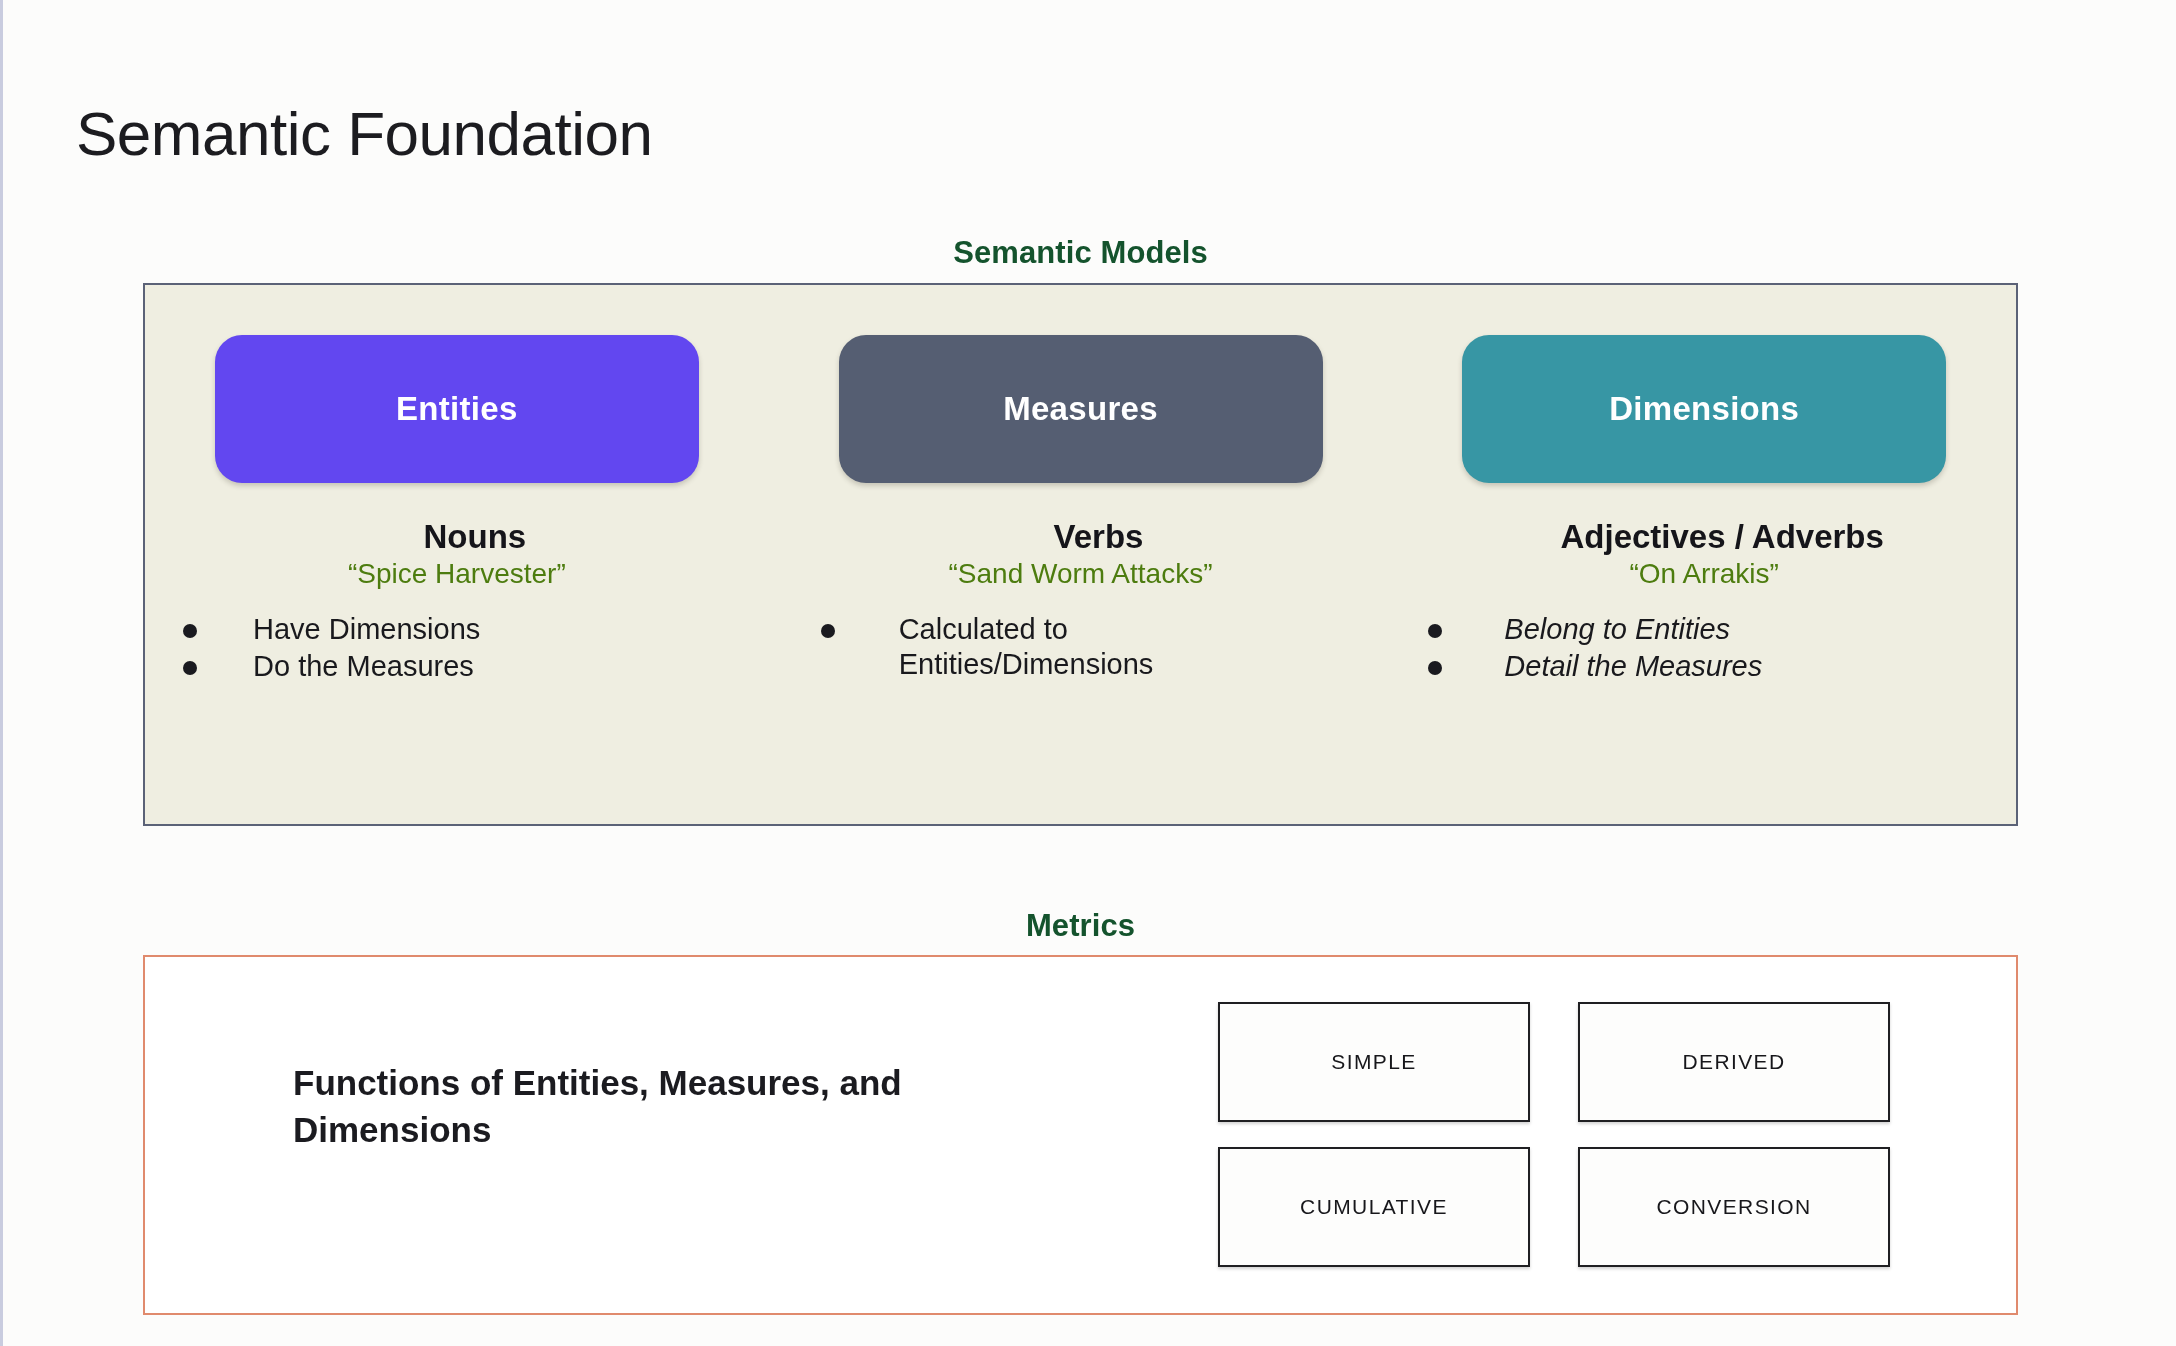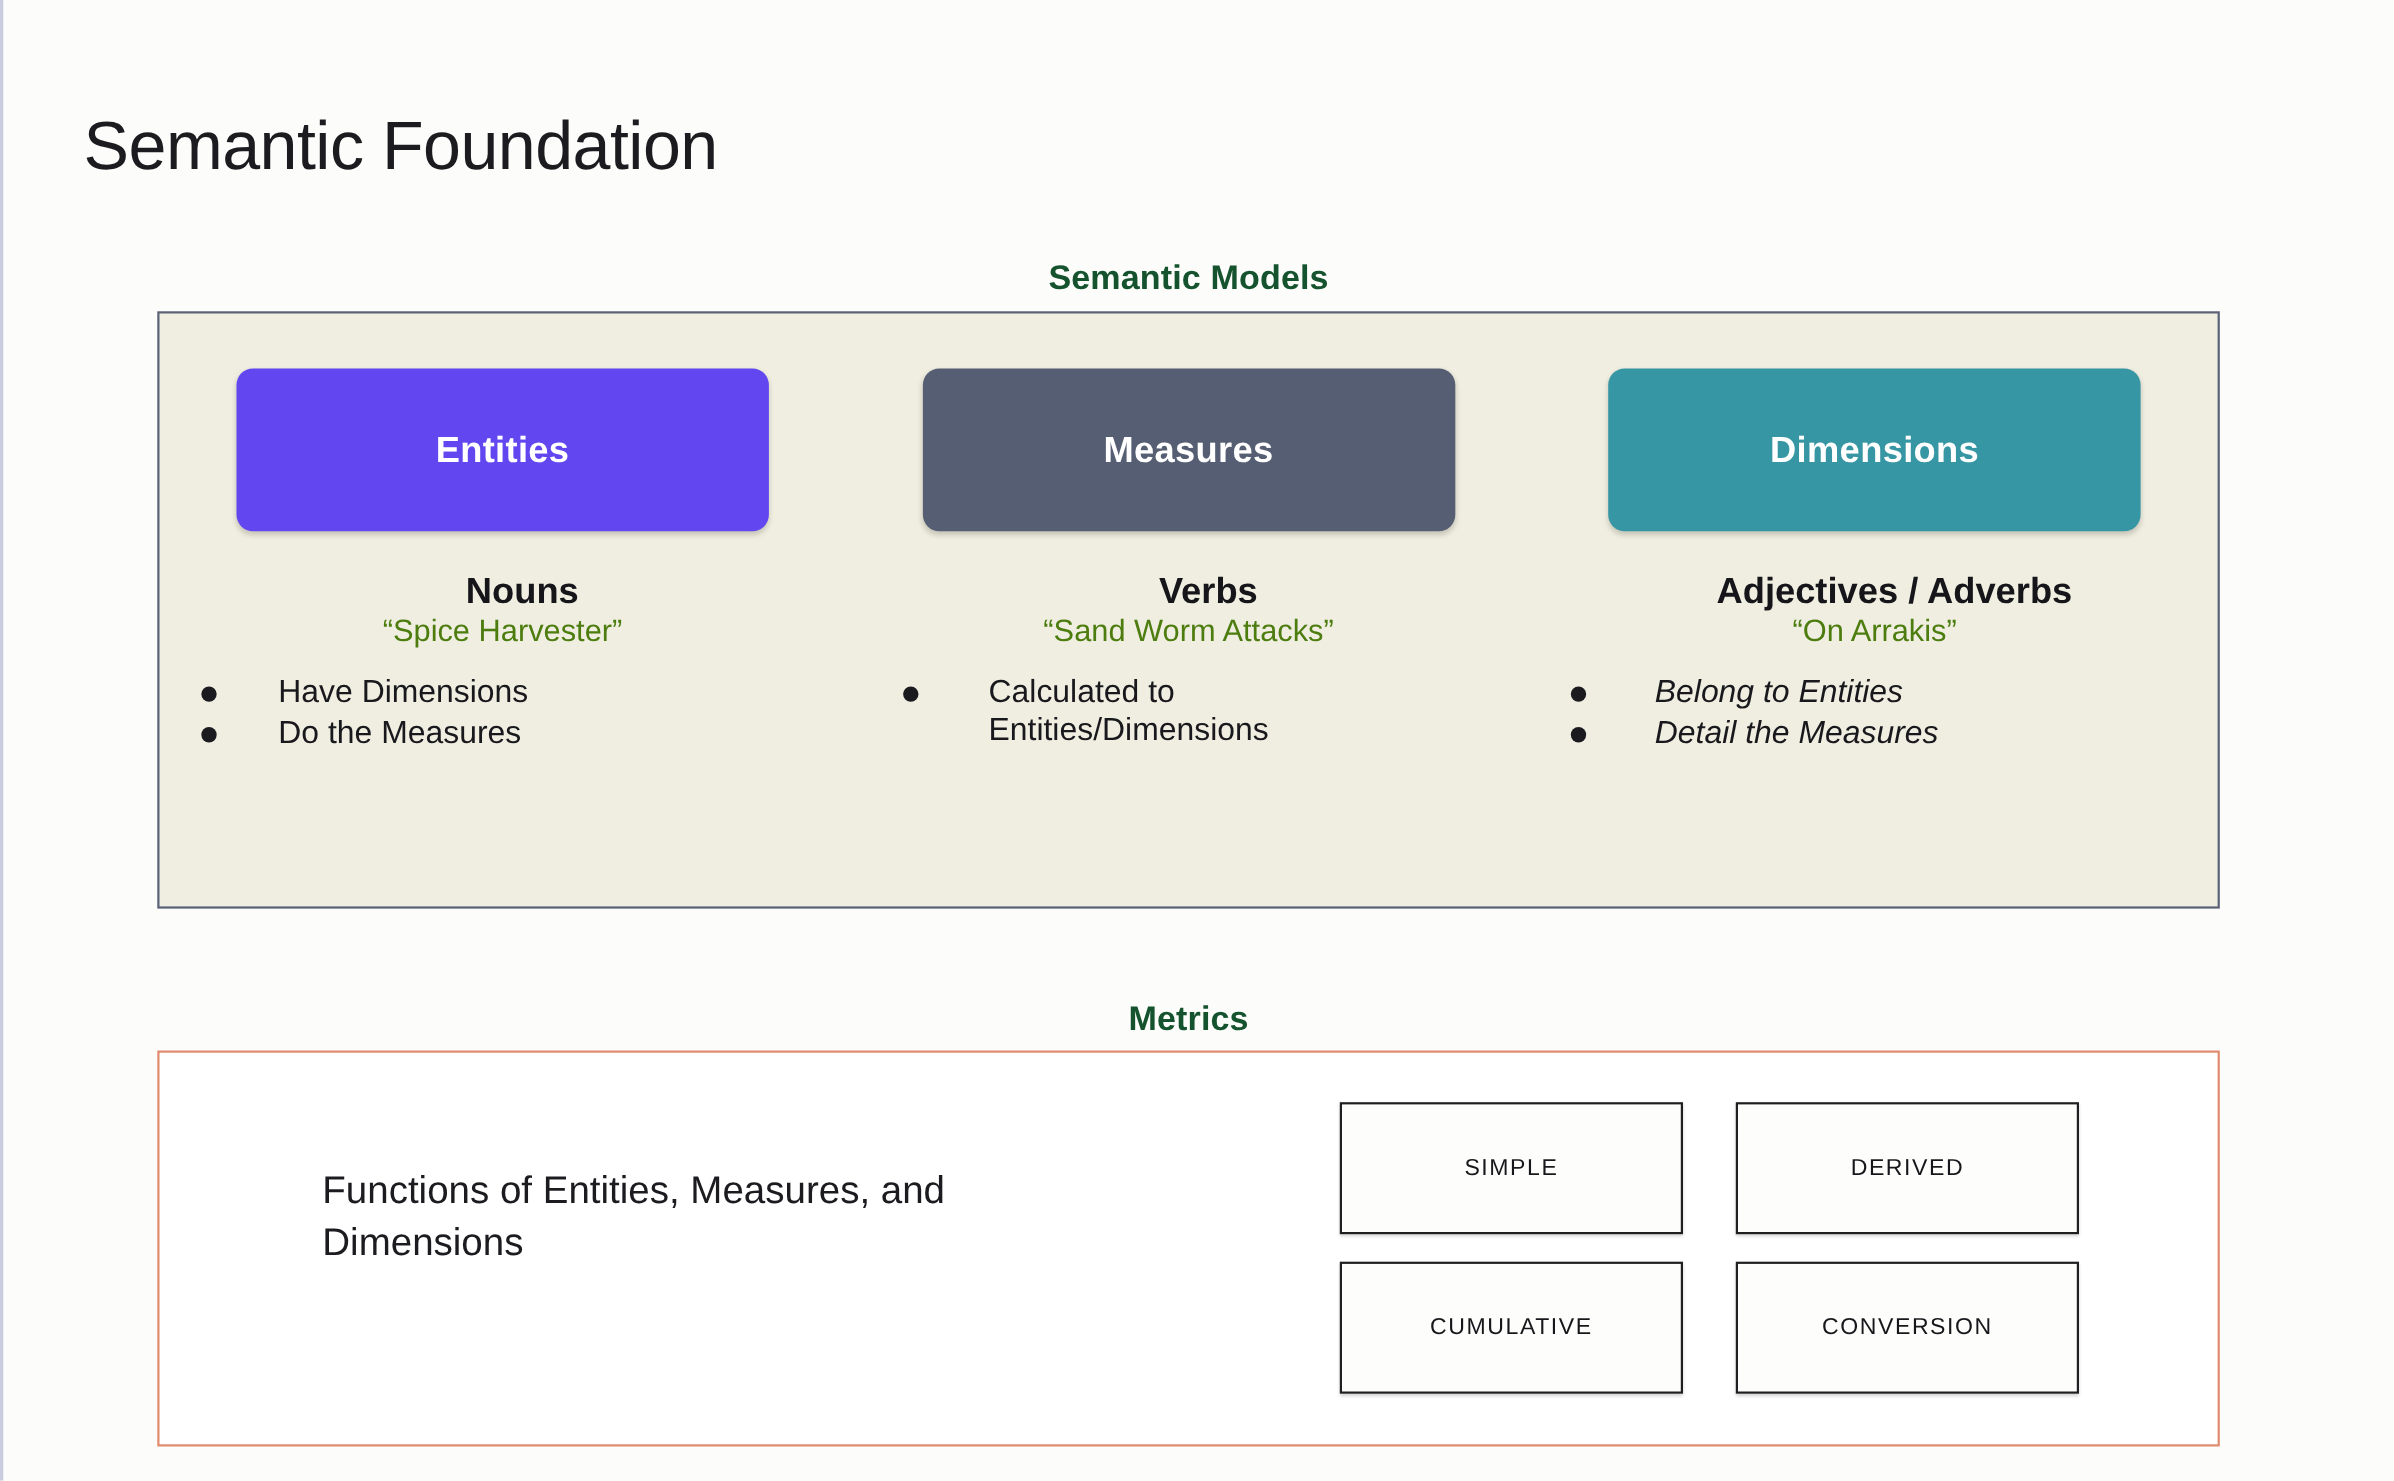--- a/index.html
+++ b/index.html
@@ -78,21 +78,21 @@
     position: relative;
     display: flex;
     flex-direction: column;
     align-items: center;
   }
 
   .model-chip {
     margin-top: 50px;
     width: 484px;
     height: 148px;
-    border-radius: 15px;
+    border-radius: 27px;
     display: flex;
     align-items: center;
     justify-content: center;
     color: #ffffff;
     font-size: 33px;
     font-weight: 700;
     letter-spacing: 0.3px;
     box-shadow: 0 3px 5px rgba(60,55,40,0.22);
     box-sizing: border-box;
   }
@@ -168,21 +168,21 @@
     background: #ffffff;
     border: 2px solid #e08a6d;
     box-sizing: border-box;
   }
   .metrics-desc {
     position: absolute;
     left: 148px;
     top: 103px;
     width: 700px;
     font-size: 35px;
-    font-weight: 400;
+    font-weight: 700;
     color: #1b1b20;
     line-height: 1.33;
   }
   .metric-types {
     position: absolute;
     left: 1073px;
     top: 45px;
     width: 672px;
     display: grid;
     grid-template-columns: 312px 312px;

